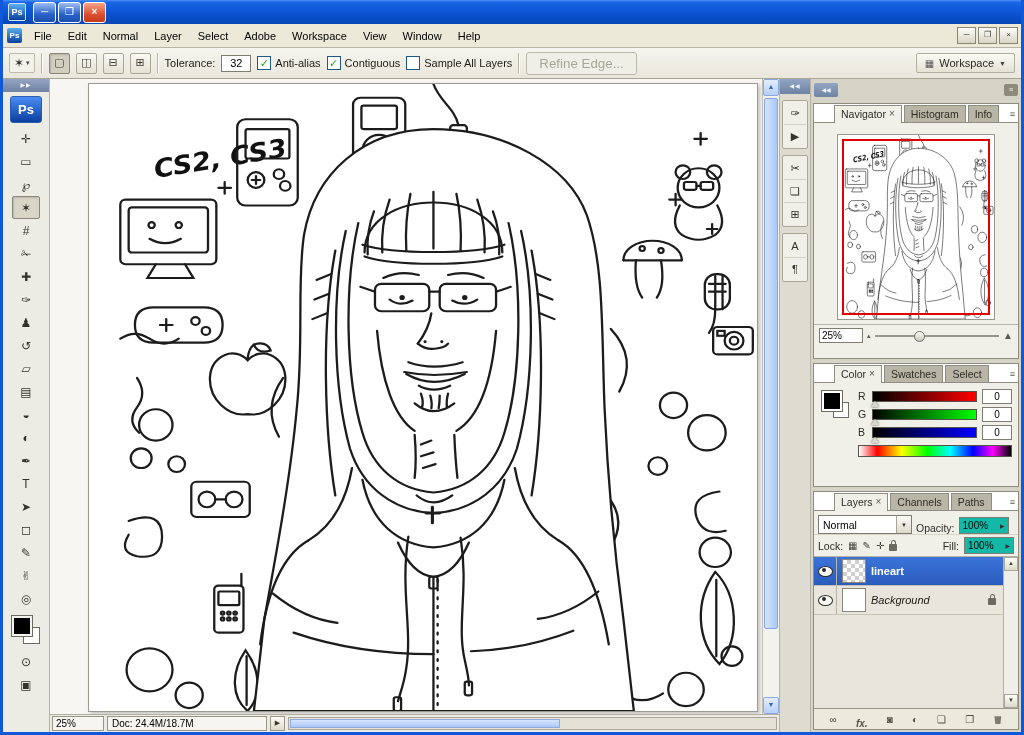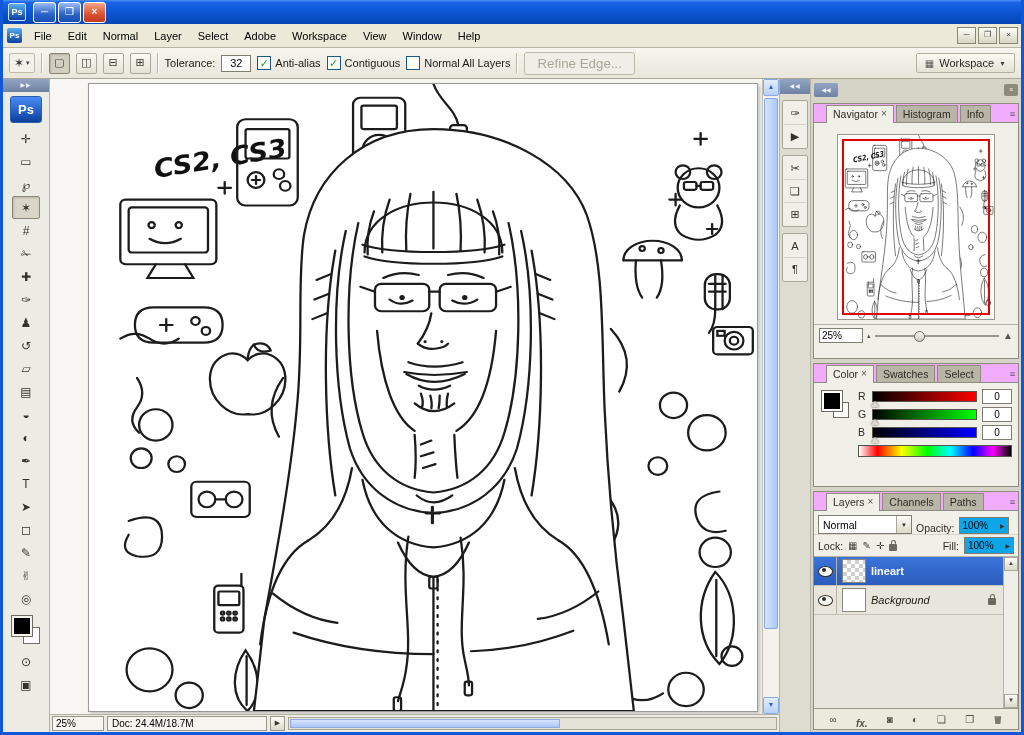--- a/index.html
+++ b/index.html
@@ -72,21 +72,21 @@
   .dicon:last-child{border-bottom:none;}
   
   .panels{width:210px;flex:0 0 210px;background:#d6d3c7;position:relative;padding:24px 2px 2px;box-sizing:border-box;display:flex;flex-direction:column;gap:4px;}
   .panelstop{position:absolute;top:3px;left:3px;right:3px;height:16px;display:flex;align-items:center;}
   .collapsebtn{width:24px;height:14px;background:linear-gradient(#93a5c2,#6f82a2);color:#eef3fb;font-size:6px;text-align:center;line-height:14px;border-radius:2px;}
   .ptopdot{margin-left:auto;width:14px;height:12px;background:#8d8a7c;border-radius:2px;color:#f4f3ec;font-size:7px;line-height:12px;text-align:center;}
   .pgroup{border:1px solid #8f8d82;background:#f0efe8;display:flex;flex-direction:column;}
   .pgroup.nav{height:254px;flex:0 0 254px;}
   .pgroup.col{height:122px;flex:0 0 122px;}
   .pgroup.lay{flex:1;min-height:0;}
-  .tabbar{height:18px;flex:0 0 18px;display:flex;align-items:flex-end;background:#f0abfc;border-bottom:1px solid #8f8d82;padding-left:12px;}
+  .tabbar{height:18px;flex:0 0 18px;display:flex;align-items:flex-end;background:#ffffff;border-bottom:1px solid #8f8d82;padding-left:20px;}
   .tab{display:flex;align-items:center;gap:3px;padding:2px 6px 2px;font-size:10.5px;background:#b9b6a8;border:1px solid #8f8d82;border-bottom:none;margin-right:2px;color:#2e2c24;white-space:nowrap;}
   .tab.active{background:#f0efe8;position:relative;top:1px;padding-bottom:3px;}
   .tclose{font-size:10px;color:#555;line-height:8px;}
   .tabrest{margin-left:auto;display:flex;align-items:center;padding:0 3px 3px;}
   .pmenu{font-size:9px;color:#55534a;}
   
   .navthumb{width:156px;height:184px;background:#fff;border:1px solid #9a978c;position:relative;margin:11px auto 4px;}
   .navthumb svg{width:100%;height:100%;display:block;}
   .navviewbox{position:absolute;left:4px;top:4px;right:4px;bottom:4px;border:2px solid #e00200;}
   .zoomrow{height:21px;flex:0 0 21px;border-top:1px solid #b5b2a6;display:flex;align-items:center;padding:0 5px;gap:4px;}
@@ -109,21 +109,21 @@
   .cgrad.gg{background:linear-gradient(90deg,#000,#0f0);}
   .cgrad.gb{background:linear-gradient(90deg,#000,#00f);}
   .cmk{position:absolute;left:-2px;bottom:-6px;width:0;height:0;border-left:4px solid transparent;border-right:4px solid transparent;border-bottom:6px solid #dcd9cc;filter:drop-shadow(0 0 1px #555);}
   .cvalbox{width:28px;height:13px;border:1px solid #7f7d73;background:#fff;font-size:10px;text-align:center;line-height:13px;}
   .spectrum{height:10px;border:1px solid #55534a;margin-top:2px;background:linear-gradient(90deg,#fff 0%,#f00 12%,#ff0 28%,#0f0 45%,#0ff 60%,#00f 75%,#f0f 88%,#000 100%);}
   
   .lrowa{height:23px;flex:0 0 23px;display:flex;align-items:flex-end;gap:4px;padding:0 4px;border-bottom:1px solid #d8d5c8;}
   .blend{width:88px;height:17px;background:#fff;border:1px solid #7f7d73;display:flex;align-items:center;padding-left:4px;font-size:10.5px;}
   .blend .dd{margin-left:auto;width:14px;height:100%;background:linear-gradient(#fdfcf8,#ddd9ca);border-left:1px solid #aaa79a;font-size:6px;display:flex;align-items:center;justify-content:center;color:#333;}
   .llabel{font-size:10.5px;color:#2e2c24;}
-  .valbox{width:42px;height:15px;background:#0ea5e9;border:1px solid #7f7d73;display:flex;align-items:center;justify-content:space-between;padding:0 3px;font-size:10px;}
+  .valbox{width:42px;height:15px;background:#14b8a6;border:1px solid #7f7d73;display:flex;align-items:center;justify-content:space-between;padding:0 3px;font-size:10px;}
   .valbox .spin{font-size:6px;color:#333;}
   .lrowb{height:21px;flex:0 0 21px;display:flex;align-items:center;gap:5px;padding:0 4px;border-bottom:1px solid #b5b2a6;}
   .lockico{font-size:10px;color:#44423a;}
   .padlock{display:inline-block;width:8px;height:7px;background:#6b6960;border-radius:1px;position:relative;margin-top:3px;}
   .padlock::before{content:"";position:absolute;left:1.5px;top:-4px;width:3px;height:4px;border:1.5px solid #6b6960;border-bottom:none;border-radius:3px 3px 0 0;}
   .fillgap{margin-left:auto;}
   .llist{flex:1;min-height:0;position:relative;background:#e8e6dc;padding-right:14px;overflow:hidden;}
   .lrow{height:28px;display:flex;align-items:center;border-bottom:1px solid #c6c3b7;background:#e8e6dc;}
   .lrow.sel{background:linear-gradient(#3b74d9,#2a5cbc);}
   .lrow.sel .lname{color:#fff;font-weight:bold;}
@@ -355,21 +355,21 @@
       <span class="olabel">Anti-alias</span>
     </span>
     <span class="cbwrap">
       <span class="cb">
           <span class="ck">✓</span>
         </span>
       <span class="olabel">Contiguous</span>
     </span>
     <span class="cbwrap">
       <span class="cb"></span>
-      <span class="olabel">Normal All Layers</span>
+      <span class="olabel">Sample All Layers</span>
     </span>
     <div class="osep"></div>
     <button class="refine" disabled="">Refine Edge...</button>
     <span class="ospace"></span>
     <div class="wsbtn">
       <span class="wsg">▦</span>
       <span>Workspace</span>
       <span class="wsd">▼</span>
     </div>
   </div>

